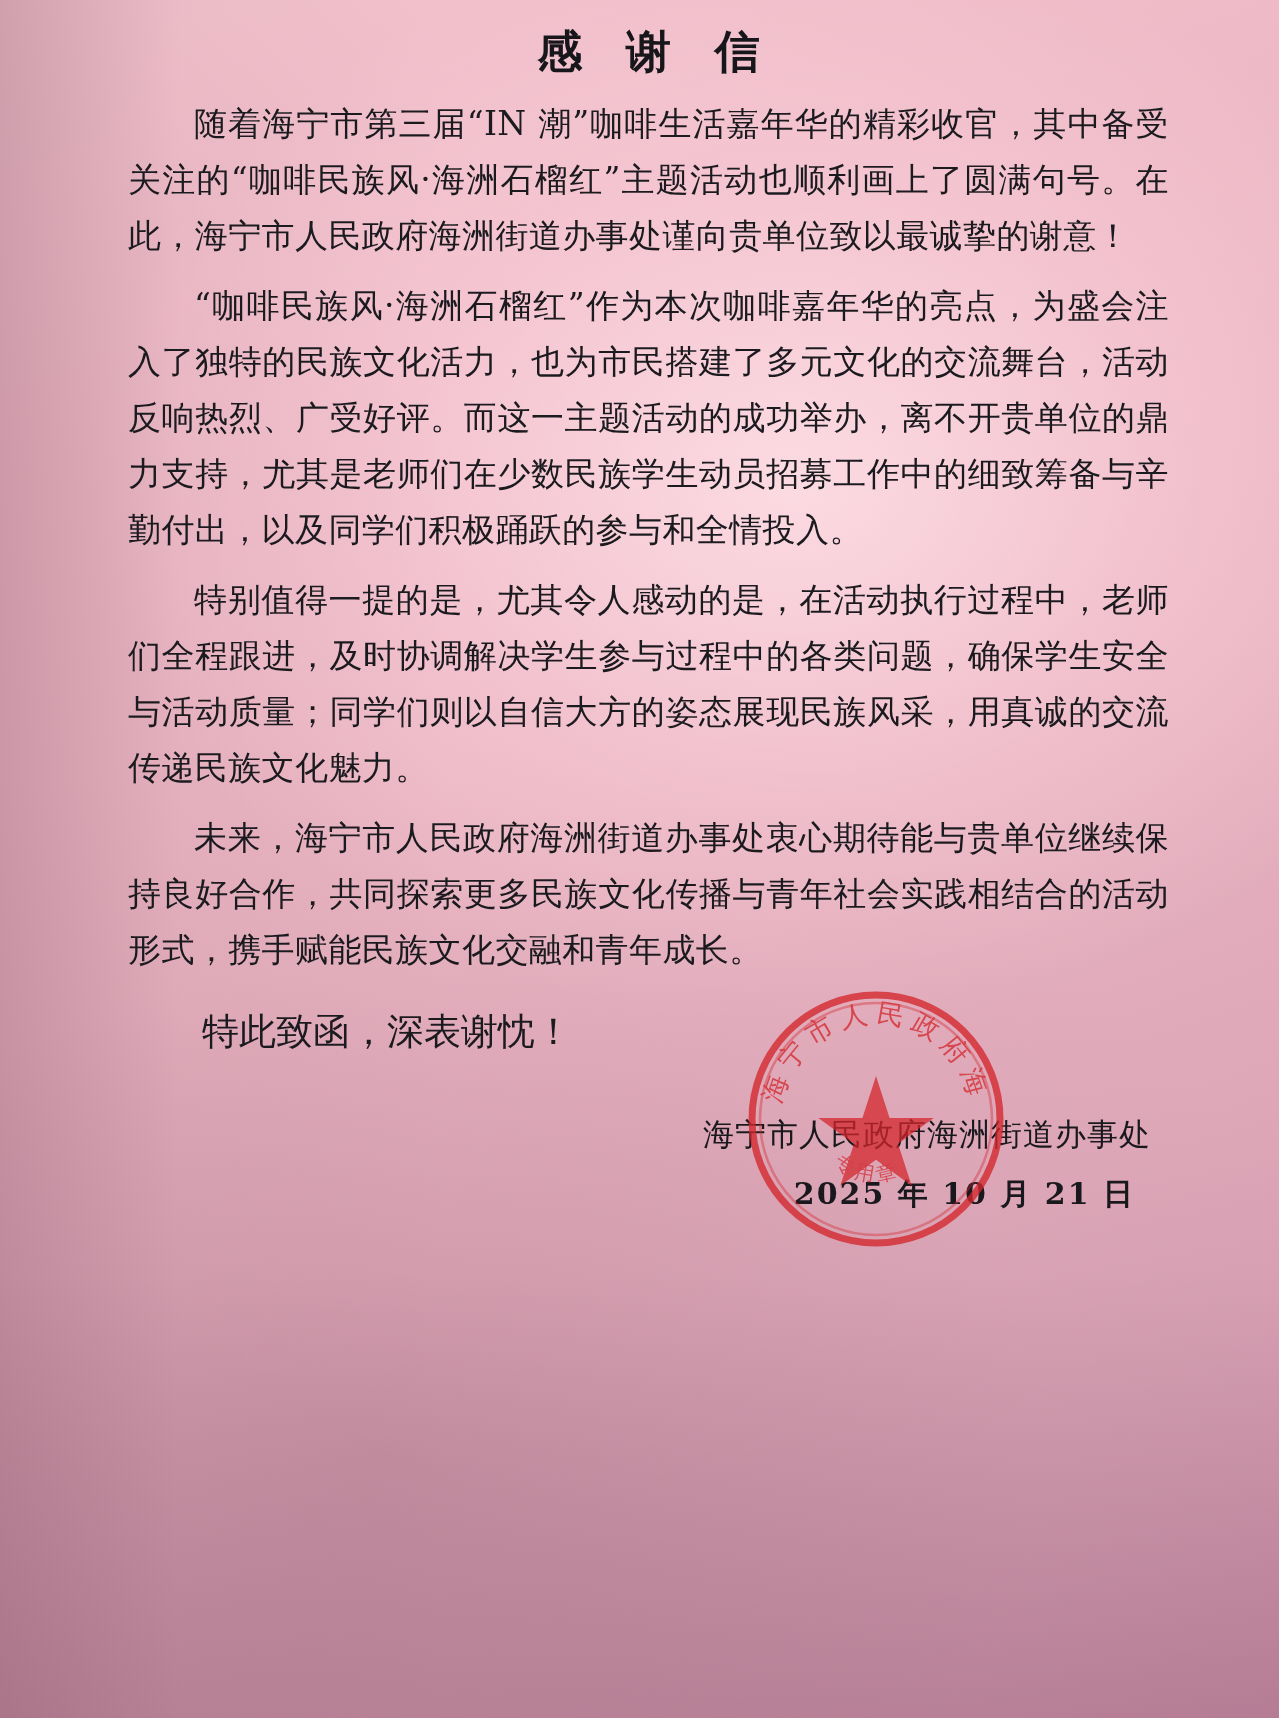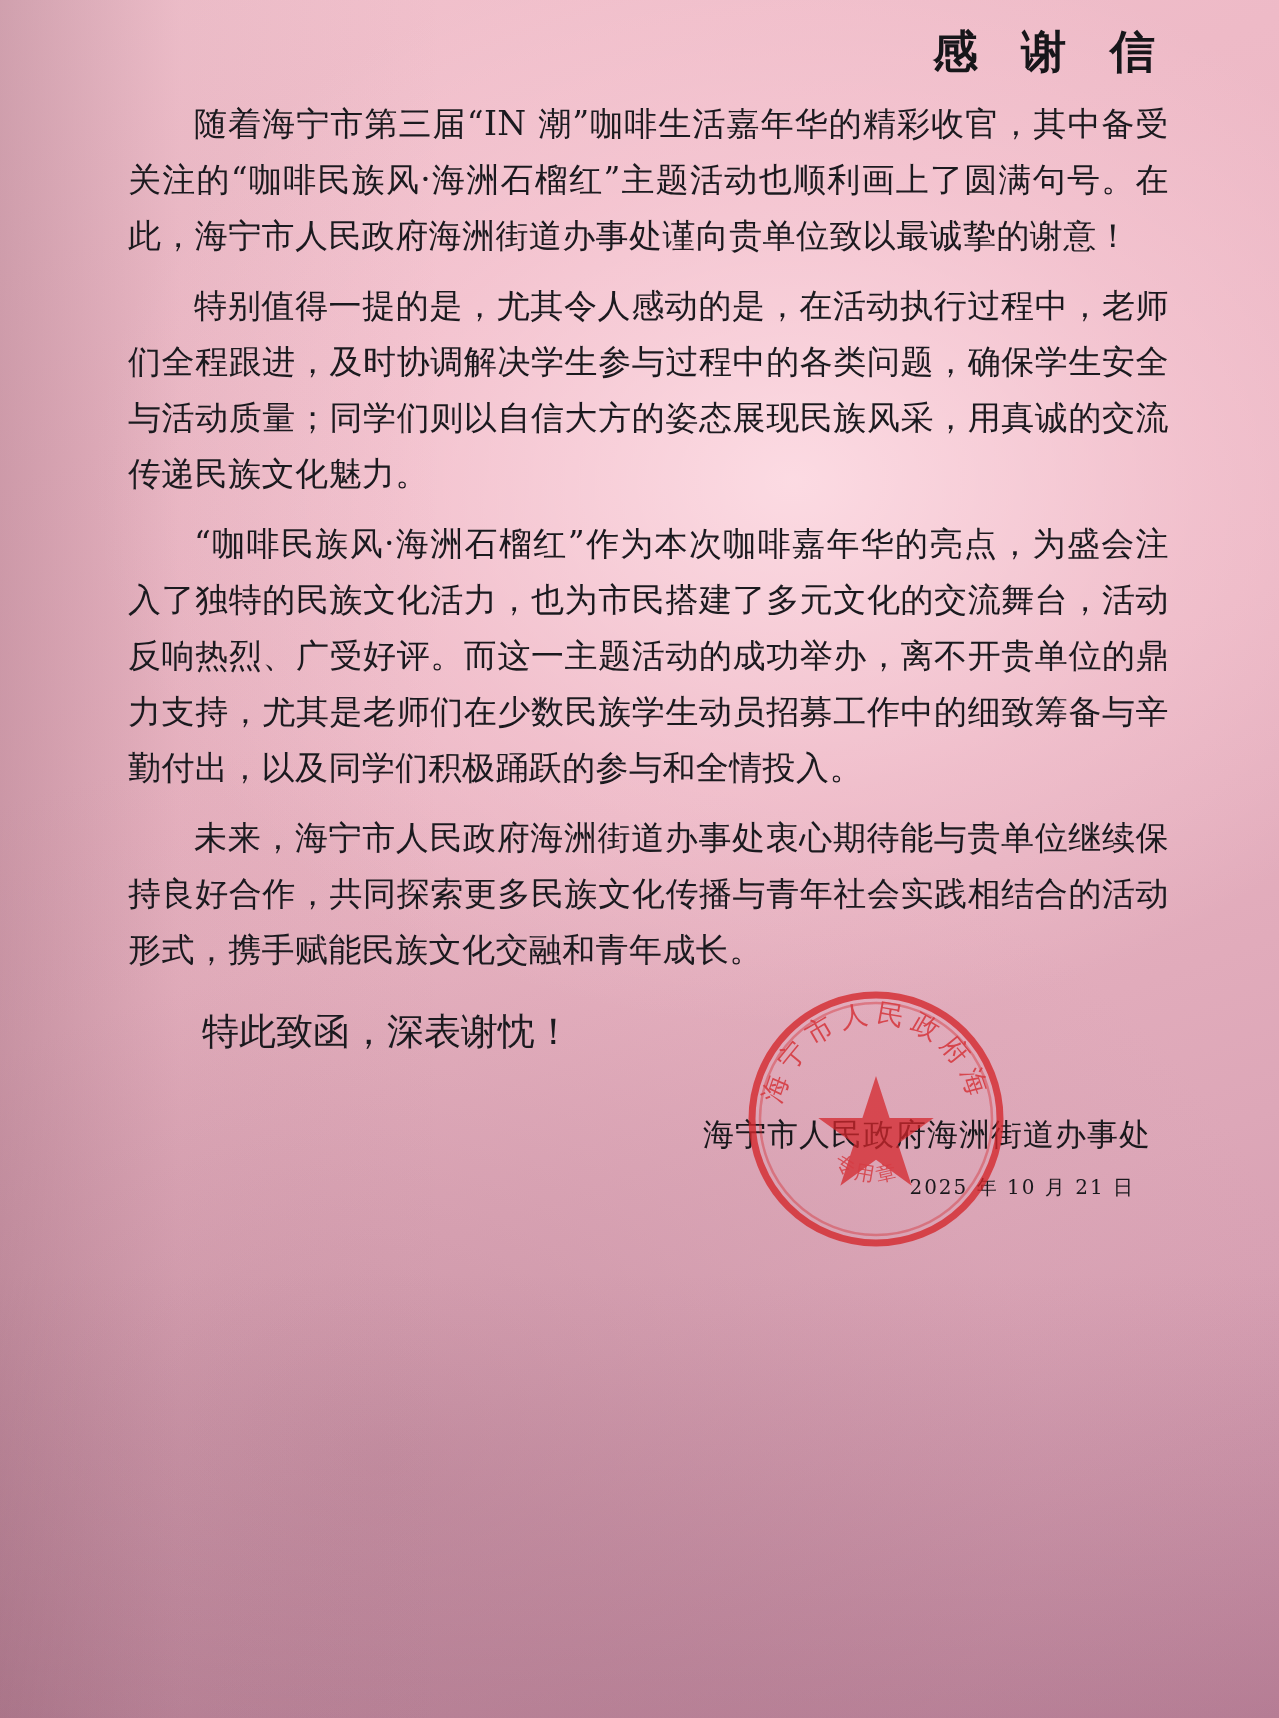--- a/index.html
+++ b/index.html
@@ -36,21 +36,21 @@
     pointer-events: none;
   }
 
   .content {
     position: relative;
     z-index: 2;
     padding: 0 110px 0 128px;
   }
 
   .doc-title {
-    text-align: right;
+    text-align: center;
     font-size: 45px;
     font-weight: bold;
     letter-spacing: 14px;
     color: #17161a;
     margin: 16px 0 0 0;
     padding-top: 6px;
     text-indent: 14px;
     font-family: "DejaVu Serif", "Liberation Serif", serif;
   }
 
@@ -88,27 +88,28 @@
     padding-right: 18px;
   }
   .signer {
     font-size: 31px;
     letter-spacing: 1px;
     color: #19181c;
     position: relative;
     z-index: 3;
   }
   .sign-date {
-    font-size: 20px;
+    font-size: 30px;
     letter-spacing: 2px;
     color: #19181c;
     margin-top: 18px;
     padding-right: 16px;
     position: relative;
     z-index: 3;
+    font-weight: bold;
   }
 
   
   .seal {
     position: absolute;
     right: 162px;
     top: -126px;
     width: 262px;
     height: 262px;
     z-index: 4;
@@ -120,22 +121,22 @@
 </head>
 <body>
 
 <div class="page">
   <div class="content">
 
     <h1 class="doc-title">感 谢 信</h1>
 
 
     <p class="para">随着海宁市第三届“IN 潮”咖啡生活嘉年华的精彩收官，其中备受关注的“咖啡民族风·海洲石榴红”主题活动也顺利画上了圆满句号。在此，海宁市人民政府海洲街道办事处谨向贵单位致以最诚挚的谢意！</p>
+    <p class="para">“咖啡民族风·海洲石榴红”作为本次咖啡嘉年华的亮点，为盛会注入了独特的民族文化活力，也为市民搭建了多元文化的交流舞台，活动反响热烈、广受好评。而这一主题活动的成功举办，离不开贵单位的鼎力支持，尤其是老师们在少数民族学生动员招募工作中的细致筹备与辛勤付出，以及同学们积极踊跃的参与和全情投入。</p>
     <p class="para">特别值得一提的是，尤其令人感动的是，在活动执行过程中，老师们全程跟进，及时协调解决学生参与过程中的各类问题，确保学生安全与活动质量；同学们则以自信大方的姿态展现民族风采，用真诚的交流传递民族文化魅力。</p>
-    <p class="para">“咖啡民族风·海洲石榴红”作为本次咖啡嘉年华的亮点，为盛会注入了独特的民族文化活力，也为市民搭建了多元文化的交流舞台，活动反响热烈、广受好评。而这一主题活动的成功举办，离不开贵单位的鼎力支持，尤其是老师们在少数民族学生动员招募工作中的细致筹备与辛勤付出，以及同学们积极踊跃的参与和全情投入。</p>
     <p class="para">未来，海宁市人民政府海洲街道办事处衷心期待能与贵单位继续保持良好合作，共同探索更多民族文化传播与青年社会实践相结合的活动形式，携手赋能民族文化交融和青年成长。</p>
 
     <div class="closing">特此致函，深表谢忱！</div>
 
     <div class="sign-block">
 
       <div class="seal">
         <svg viewBox="0 0 262 262" xmlns="http://www.w3.org/2000/svg">
           <g fill="none" stroke="#d4262b" stroke-width="7" opacity="0.95">
             <circle cx="131" cy="131" r="124"></circle>

